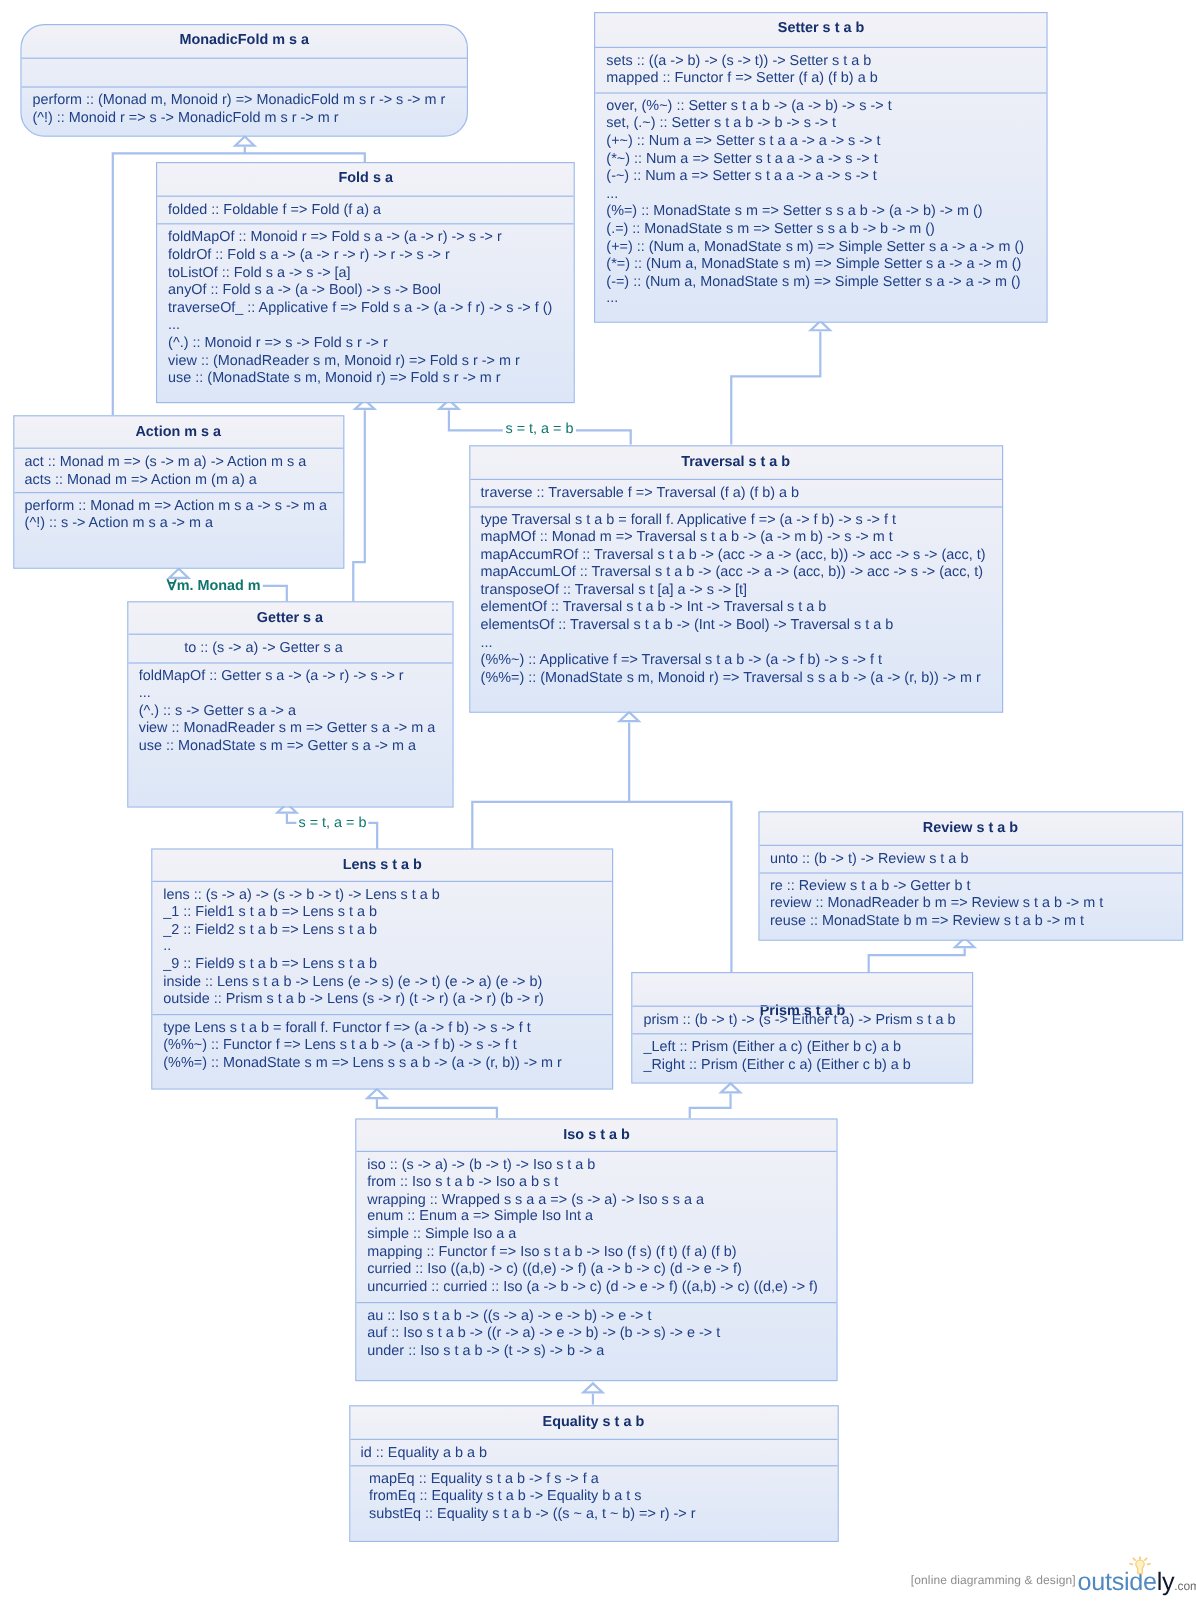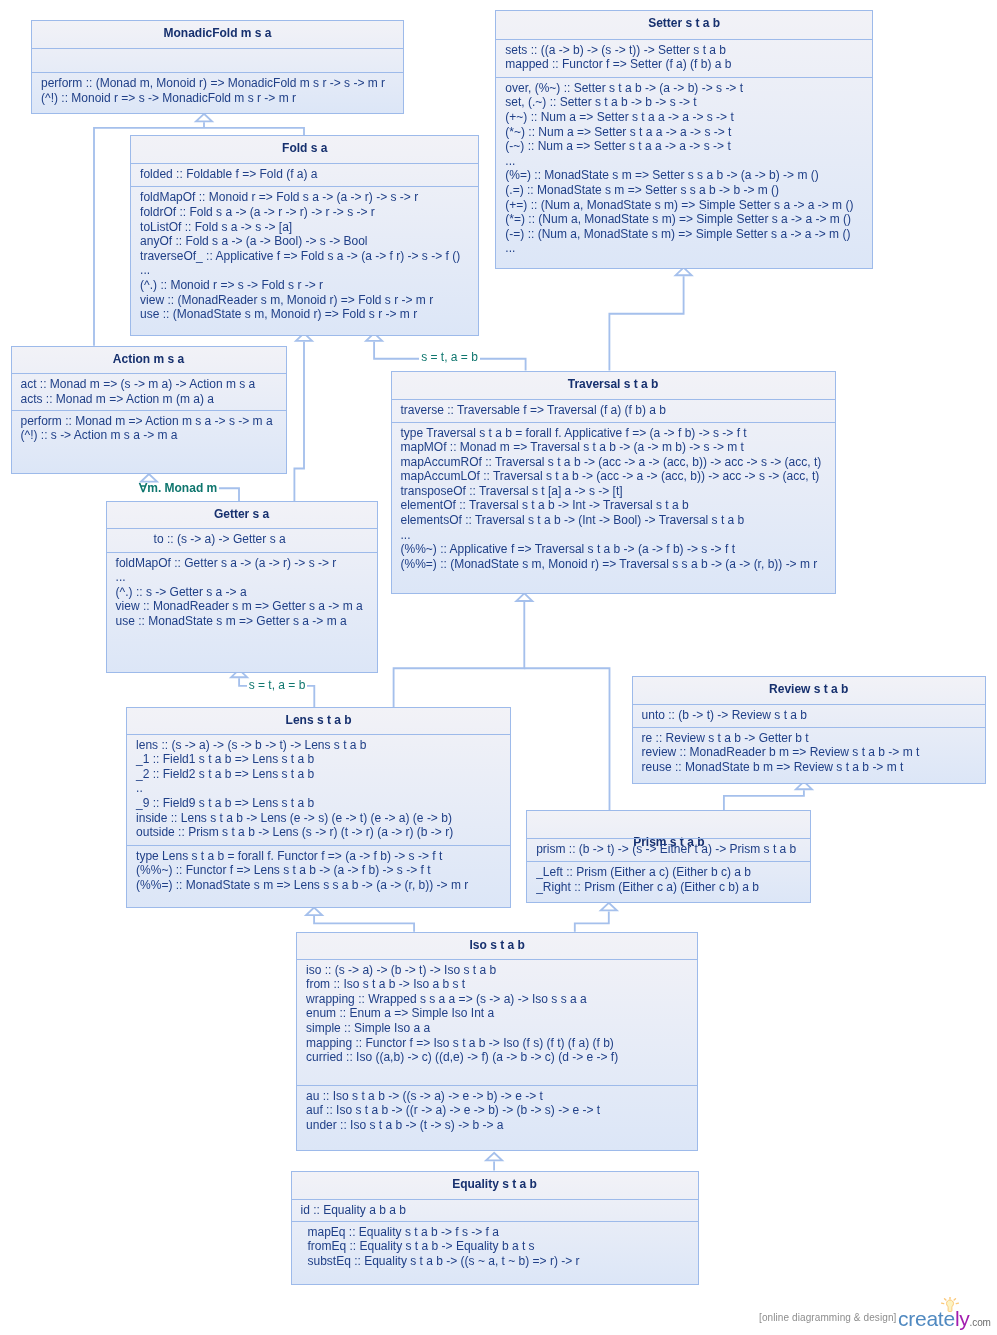--- a/index.html
+++ b/index.html
@@ -16,21 +16,21 @@
      border-top:1.3px solid #9dbaea;padding:3px 8px 2px 9px;overflow:hidden;}
 .ln{font-size:12px;line-height:14.6px;white-space:pre;color:#1f3f87;}
 .elbl{position:absolute;font-size:12px;color:#0f766e;white-space:nowrap;
      background:#ffffff;line-height:10px;padding:0 2px;overflow:visible;
      font-family:"Liberation Sans",sans-serif;}
 #wm{position:absolute;left:0;top:0;width:997px;height:1335px;pointer-events:none;}
 .wmtag{position:absolute;font-size:10px;color:#8d8d8d;white-space:nowrap;letter-spacing:0.1px;}
 .wmbrand{position:absolute;white-space:nowrap;font-family:"Liberation Sans",sans-serif;}
 .wmbrand span{font-size:21px;line-height:21px;}
 .wmbrand .a{color:#5089c0;letter-spacing:-0.25px;}
-.wmbrand .b{color:#a21caf;letter-spacing:-0.25px;}
+.wmbrand .b{color:#0f172a;letter-spacing:-0.25px;}
 .wmbrand .tld{font-size:10px;color:#6d6d6d;letter-spacing:-0.1px;position:relative;top:-0.5px;}
 #bulb{position:absolute;}
 </style>
 </head>
 <body>
 
 <div id="diagram">
   <svg id="edges" viewBox="0 0 997 1335" width="997" height="1335">
       <g>
         <path d="M94 345.8 L94 127.9 L304 127.9 L304 135.1 M204 127.9 L204 122.3" fill="none" stroke="#a5c0ec" stroke-width="1.85" stroke-linecap="butt" stroke-linejoin="miter"></path>
@@ -73,21 +73,21 @@
       </g>
       <g>
         <path d="M574.8 931.7 L574.8 923.3 L608.8 923.3 L608.8 911.4" fill="none" stroke="#a5c0ec" stroke-width="1.85" stroke-linecap="butt" stroke-linejoin="miter"></path>
         <polygon points="608.8,902.8 600.8,910.4 616.8,910.4" fill="#ffffff" stroke="#a5c0ec" stroke-width="1.85" stroke-linejoin="miter"></polygon>
       </g>
       <g>
         <path d="M494.1 1170.5 L494.1 1161.4" fill="none" stroke="#a5c0ec" stroke-width="1.85" stroke-linecap="butt" stroke-linejoin="miter"></path>
         <polygon points="494.1,1152.8 486.1,1160.3999999999999 502.1,1160.3999999999999" fill="#ffffff" stroke="#a5c0ec" stroke-width="1.85" stroke-linejoin="miter"></polygon>
       </g>
     </svg>
-<div class="uml" style="left: 31px; top: 20.1px; width: 373px; height: 93.5px;">
+<div class="uml" style="left: 17px; top: 20.1px; width: 373px; height: 93.5px; border-radius: 20px;">
       <div class="hdr" style="height: 28.2px; padding-top: 6.2px;">MonadicFold m s a</div>
       <div class="sec" style="top: 27.2px; height: 24.8px;"></div>
       <div class="sec" style="top: 51px; height: 42.5px;">
         <div class="ln">perform :: (Monad m, Monoid r) =&gt; MonadicFold m s r -&gt; s -&gt; m r</div>
         <div class="ln">(^!) :: Monoid r =&gt; s -&gt; MonadicFold m s r -&gt; m r</div>
       </div>
     </div>
     <div class="uml" style="left: 495.3px; top: 9.9px; width: 377.8px; height: 258.7px;">
       <div class="hdr" style="height: 28.9px; padding-top: 6.2px;">Setter s t a b</div>
       <div class="sec" style="top: 27.9px; height: 39.1px;">
@@ -209,20 +209,21 @@
     <div class="uml" style="left: 296.1px; top: 931.7px; width: 402.1px; height: 219.1px;">
       <div class="hdr" style="height: 27px; padding-top: 6.2px;">Iso s t a b</div>
       <div class="sec" style="top: 26px; height: 127px;">
         <div class="ln">iso :: (s -&gt; a) -&gt; (b -&gt; t) -&gt; Iso s t a b</div>
         <div class="ln">from :: Iso s t a b -&gt; Iso a b s t</div>
         <div class="ln">wrapping :: Wrapped s s a a =&gt; (s -&gt; a) -&gt; Iso s s a a</div>
         <div class="ln">enum :: Enum a =&gt; Simple Iso Int a</div>
         <div class="ln">simple :: Simple Iso a a</div>
         <div class="ln">mapping :: Functor f =&gt; Iso s t a b -&gt; Iso (f s) (f t) (f a) (f b)</div>
         <div class="ln">curried :: Iso ((a,b) -&gt; c) ((d,e) -&gt; f) (a -&gt; b -&gt; c) (d -&gt; e -&gt; f)</div>
+        <div class="ln">uncurried :: curried :: Iso (a -&gt; b -&gt; c) (d -&gt; e -&gt; f) ((a,b) -&gt; c) ((d,e) -&gt; f)</div>
       </div>
       <div class="sec" style="top: 152px; height: 67.1px;">
         <div class="ln">au :: Iso s t a b -&gt; ((s -&gt; a) -&gt; e -&gt; b) -&gt; e -&gt; t</div>
         <div class="ln">auf :: Iso s t a b -&gt; ((r -&gt; a) -&gt; e -&gt; b) -&gt; (b -&gt; s) -&gt; e -&gt; t</div>
         <div class="ln">under :: Iso s t a b -&gt; (t -&gt; s) -&gt; b -&gt; a</div>
       </div>
     </div>
     <div class="uml" style="left: 290.5px; top: 1170.5px; width: 408px; height: 114.3px;">
       <div class="hdr" style="height: 28.1px; padding-top: 6.2px;">Equality s t a b</div>
       <div class="sec" style="top: 27.1px; height: 23.2px;">
@@ -234,21 +235,21 @@
         <div class="ln">substEq :: Equality s t a b -&gt; ((s ~ a, t ~ b) =&gt; r) -&gt; r</div>
       </div>
     </div>
     <div class="elbl" style="left: 419.2px; top: 352.3px;">s = t, a = b</div>
     <div class="elbl" style="left: 137px; top: 482.7px; font-weight: bold;">∀m. Monad m</div>
     <div class="elbl" style="left: 246.7px; top: 680.1px;">s = t, a = b</div>
   </div>
 
 <div id="wm">
   <div class="wmtag" style="left: 759px; top: 1312px;">[online diagramming &amp; design]</div>
-  <div class="wmbrand" style="left: 898px; top: 1308px;"><span class="a">create</span><span class="b">ly</span><span class="tld">.com</span></div>
+  <div class="wmbrand" style="left: 898px; top: 1308px;"><span class="a">outside</span><span class="b">ly</span><span class="tld">.com</span></div>
   <svg id="bulb" width="18" height="16" viewBox="0 0 18 16" style="left: 940.5px; top: 1296.5px;">
       <path d="M9 3.0 c-1.95 0 -3.5 1.55 -3.5 3.45 c0 1.15 0.55 2.0 1.05 2.6 c0.38 0.48 0.57 0.78 0.57 1.25 l0 3.5 c0 0.34 0.25 0.6 0.57 0.6 l2.62 0 c0.32 0 0.57 -0.26 0.57 -0.6 l0 -3.5 c0 -0.47 0.19 -0.77 0.57 -1.25 c0.5 -0.6 1.05 -1.45 1.05 -2.6 c0 -1.9 -1.55 -3.45 -3.5 -3.45 z" fill="#fdf3c2" stroke="#fbc97a" stroke-width="1.0" stroke-linejoin="round"></path>
       <line x1="9" y1="0.3" x2="9" y2="2.1" stroke="#fbc97a" stroke-width="1.4" stroke-linecap="round"></line>
       <line x1="3.5" y1="1.7" x2="4.9" y2="3.1" stroke="#fbc97a" stroke-width="1.4" stroke-linecap="round"></line>
       <line x1="14.5" y1="1.7" x2="13.1" y2="3.1" stroke="#fbc97a" stroke-width="1.4" stroke-linecap="round"></line>
       <line x1="0.6" y1="6.1" x2="2.7" y2="6.6" stroke="#fbc97a" stroke-width="1.4" stroke-linecap="round"></line>
       <line x1="17.4" y1="6.1" x2="15.3" y2="6.6" stroke="#fbc97a" stroke-width="1.4" stroke-linecap="round"></line>
     </svg>
 </div>
 

